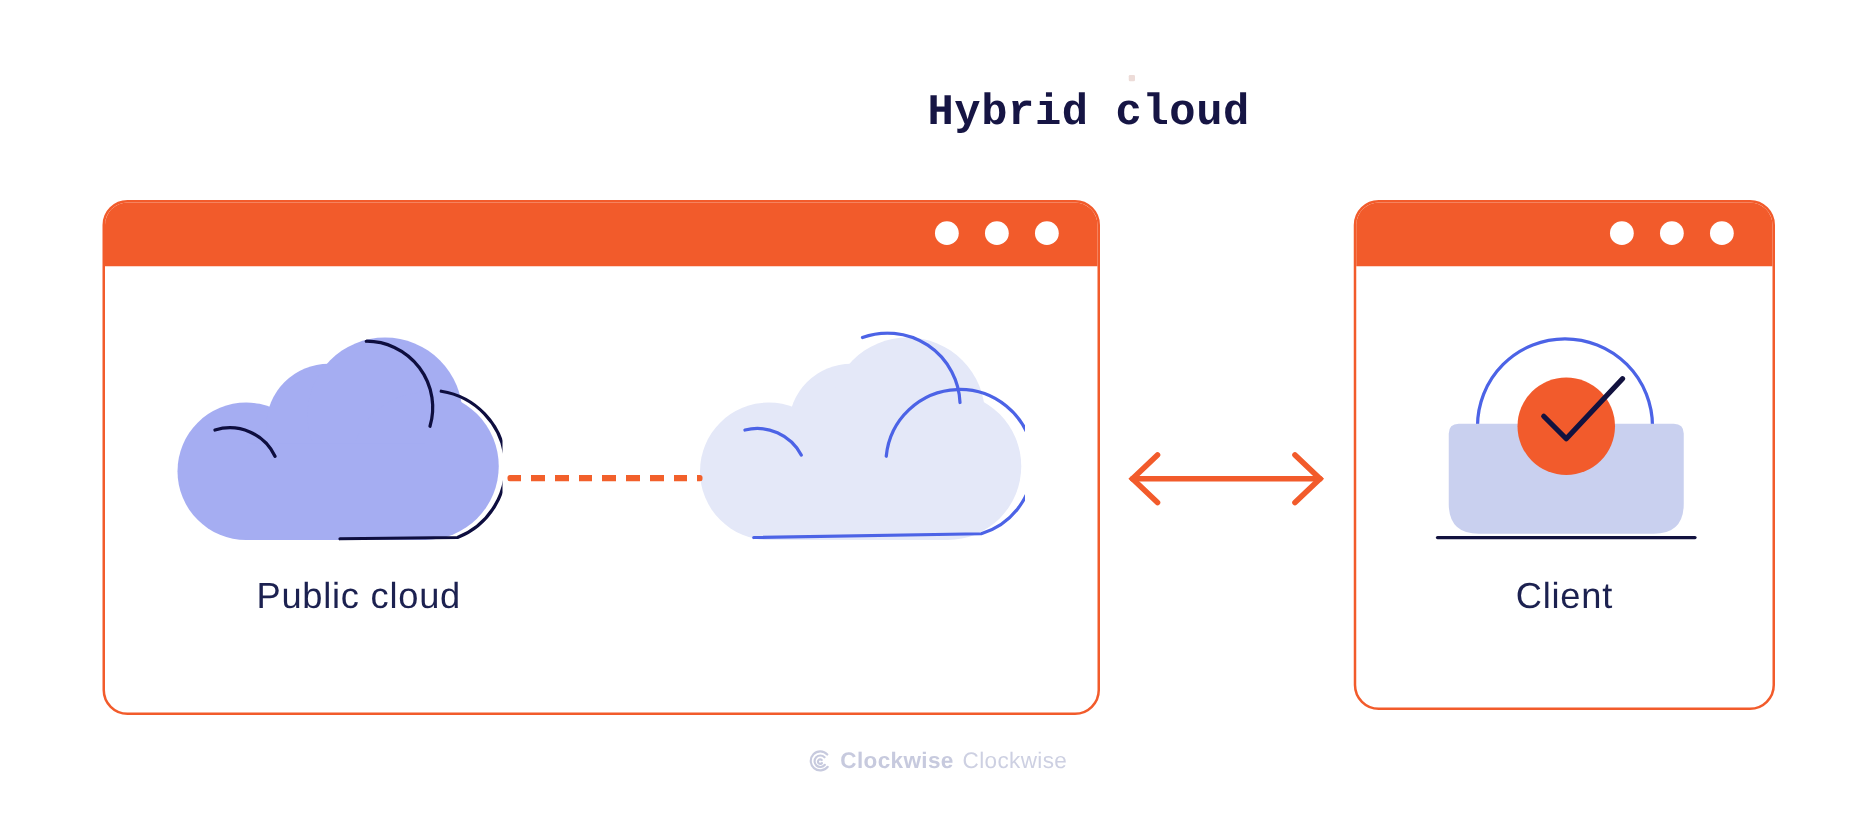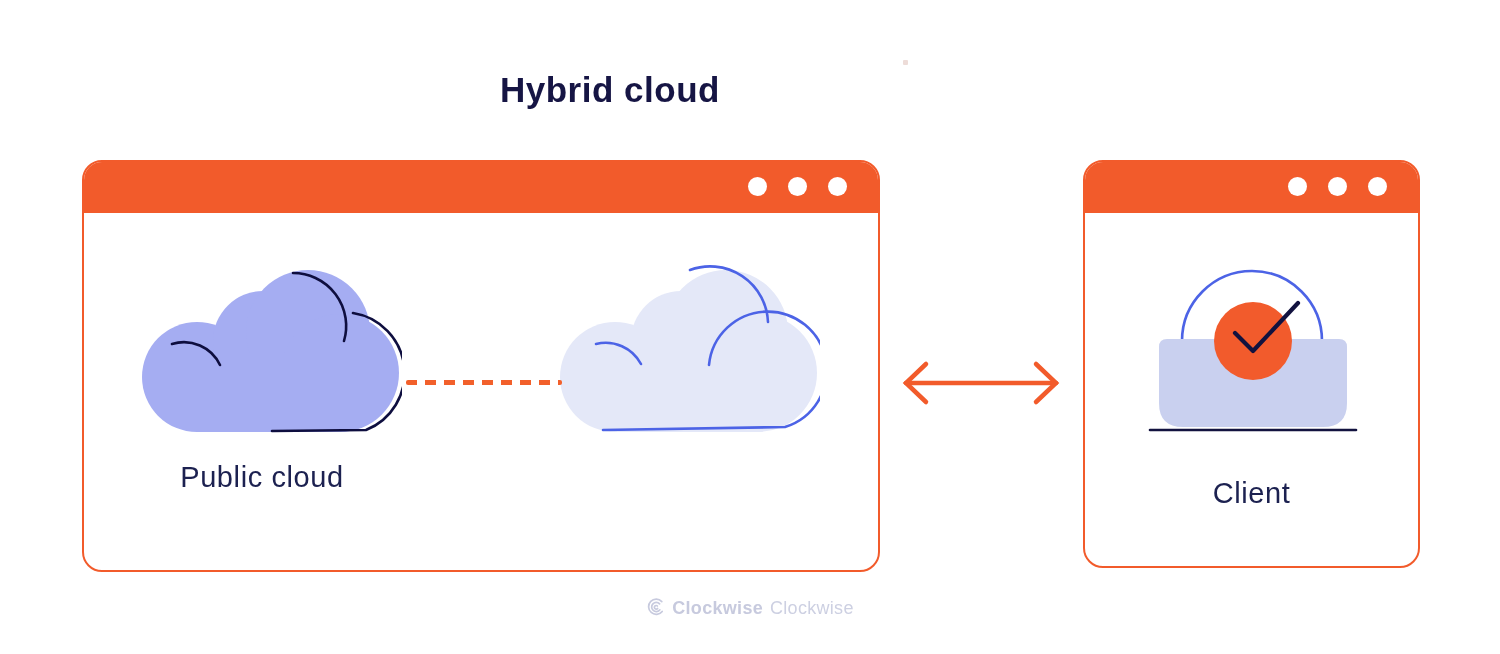--- a/index.html
+++ b/index.html
@@ -3,22 +3,22 @@
 <meta charset="utf-8">
 <style>
   * { margin: 0; padding: 0; box-sizing: border-box; }
   html, body { width: 1500px; height: 654px; background: #ffffff; overflow: hidden; }
   body { font-family: "Liberation Sans", sans-serif; position: relative; }
 
   .stage { position: absolute; inset: 0; width: 1500px; height: 654px; }
 
   .diagram-title {
     position: absolute; left: 500px; top: 70px; width: 500px;
-    text-align: left; font-size: 35px; font-weight: 700;
-    color: #161544; letter-spacing: 0.5px;
+    text-align: right; font-size: 35px; font-weight: 700;
+    color: #161544; letter-spacing: 0.5px; font-family: Liberation Mono, monospace;
   }
 
   .artifact-dot {
     position: absolute; left: 903px; top: 60px; width: 5px; height: 5px;
     background: #eddcd8; border-radius: 1px;
   }
 
   
   .window {
     position: absolute; background: #ffffff;
@@ -46,28 +46,28 @@
       #F2602B 0px, #F2602B 11px, transparent 11px, transparent 19px);
     border-radius: 2px;
   }
 
   .sync-arrow { position: absolute; left: 896px; top: 356px; }
 
   .node-label {
     position: absolute; top: 461px; text-align: center;
     font-size: 29px; font-weight: 400; color: #1c2150; letter-spacing: 0.6px;
   }
-  .label-public  { left: 131px; width: 262px; }
+  .label-public  { left: 156px; width: 262px; }
   .label-private { left: 556px; width: 262px; }
-  .label-client  { left: 1141px; width: 221px; margin-top: 16px; }
+  .label-client  { left: 1141px; width: 221px; }
 
   
   .footer-brand {
     position: absolute; left: 0; top: 598px; width: 1500px;
-    display: flex; align-items: flex-start; justify-content: center; gap: 7px;
+    display: flex; align-items: flex-end; justify-content: center; gap: 7px;
     color: #c7cade; font-size: 18px; letter-spacing: 0.3px;
   }
   .footer-brand .bold { font-weight: 700; }
   .footer-brand .light { font-weight: 400; color: #cdd0e2; }
 </style>
 </head>
 <body>
 
 <div class="stage">
 

